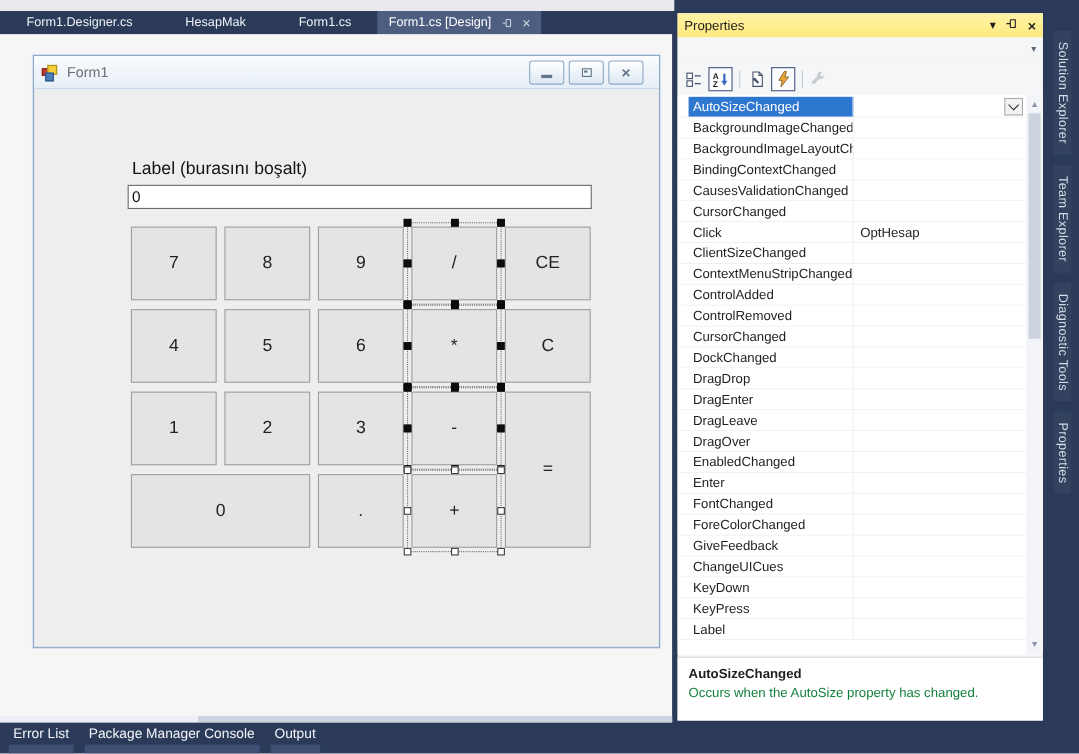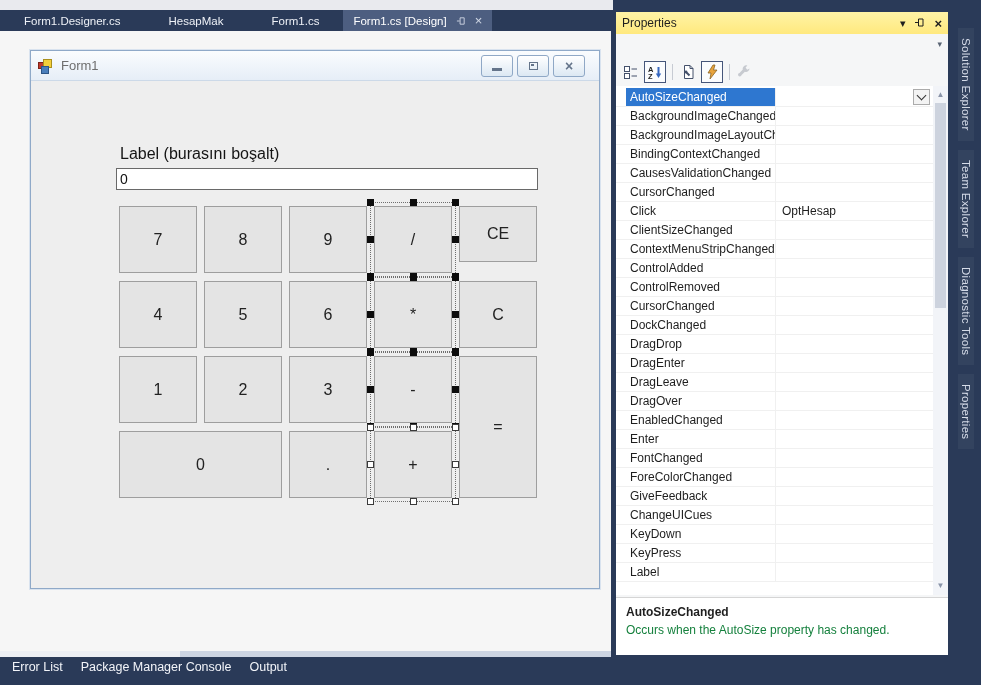--- a/index.html
+++ b/index.html
@@ -98,21 +98,21 @@
 
   
   .side-strip{position:absolute;left:950px;top:0;width:31px;height:685px;background:#2a3a58;
               display:flex;flex-direction:column;align-items:center;padding-top:28px;box-sizing:border-box;}
   .stab{writing-mode:vertical-rl;font-size:11.5px;color:#d5dbe8;background:#33435f;
         padding:10px 2px;margin-bottom:9px;white-space:nowrap;letter-spacing:.3px;}
 
   
   .bottom-bar{position:absolute;left:0;top:657px;width:950px;height:28px;background:#2a3a58;
               display:flex;align-items:flex-start;padding-left:8px;box-sizing:border-box;gap:10px;}
-  .btab{position:relative;height:28px;display:flex;}
+  .btab{position:relative;height:28px;display:flex;flex-direction:column;}
   .btab .blabel{font-size:12.5px;color:#f2f4f9;padding:3px 4px 0;white-space:nowrap;}
   .btab .bunder{height:8px;background:#3d5074;margin-top:3px;}
 </style>
 </head>
 <body>
 
 <div class="root">
 
   <div class="top-strip"></div>
 
@@ -179,21 +179,21 @@
                 <i class="h tl"></i>
                 <i class="h tc"></i>
                 <i class="h tr"></i>
                 <i class="h ml"></i>
                 <i class="h mr"></i>
                 <i class="h bl"></i>
                 <i class="h bc"></i>
                 <i class="h br"></i>
               </div>
             </div>
-            <div class="calc-btn" style="left: 428px; top: 125px; width: 78px; height: 56px;">
+            <div class="calc-btn" style="left: 428px; top: 125px; width: 78px; height: 67px;">
               <span>CE</span>
             </div>
             <div class="calc-btn" style="left: 88px; top: 200px; width: 78px; height: 67px;">
               <span>4</span>
             </div>
             <div class="calc-btn" style="left: 173px; top: 200px; width: 78px; height: 67px;">
               <span>5</span>
             </div>
             <div class="calc-btn" style="left: 258px; top: 200px; width: 78px; height: 67px;">
               <span>6</span>

